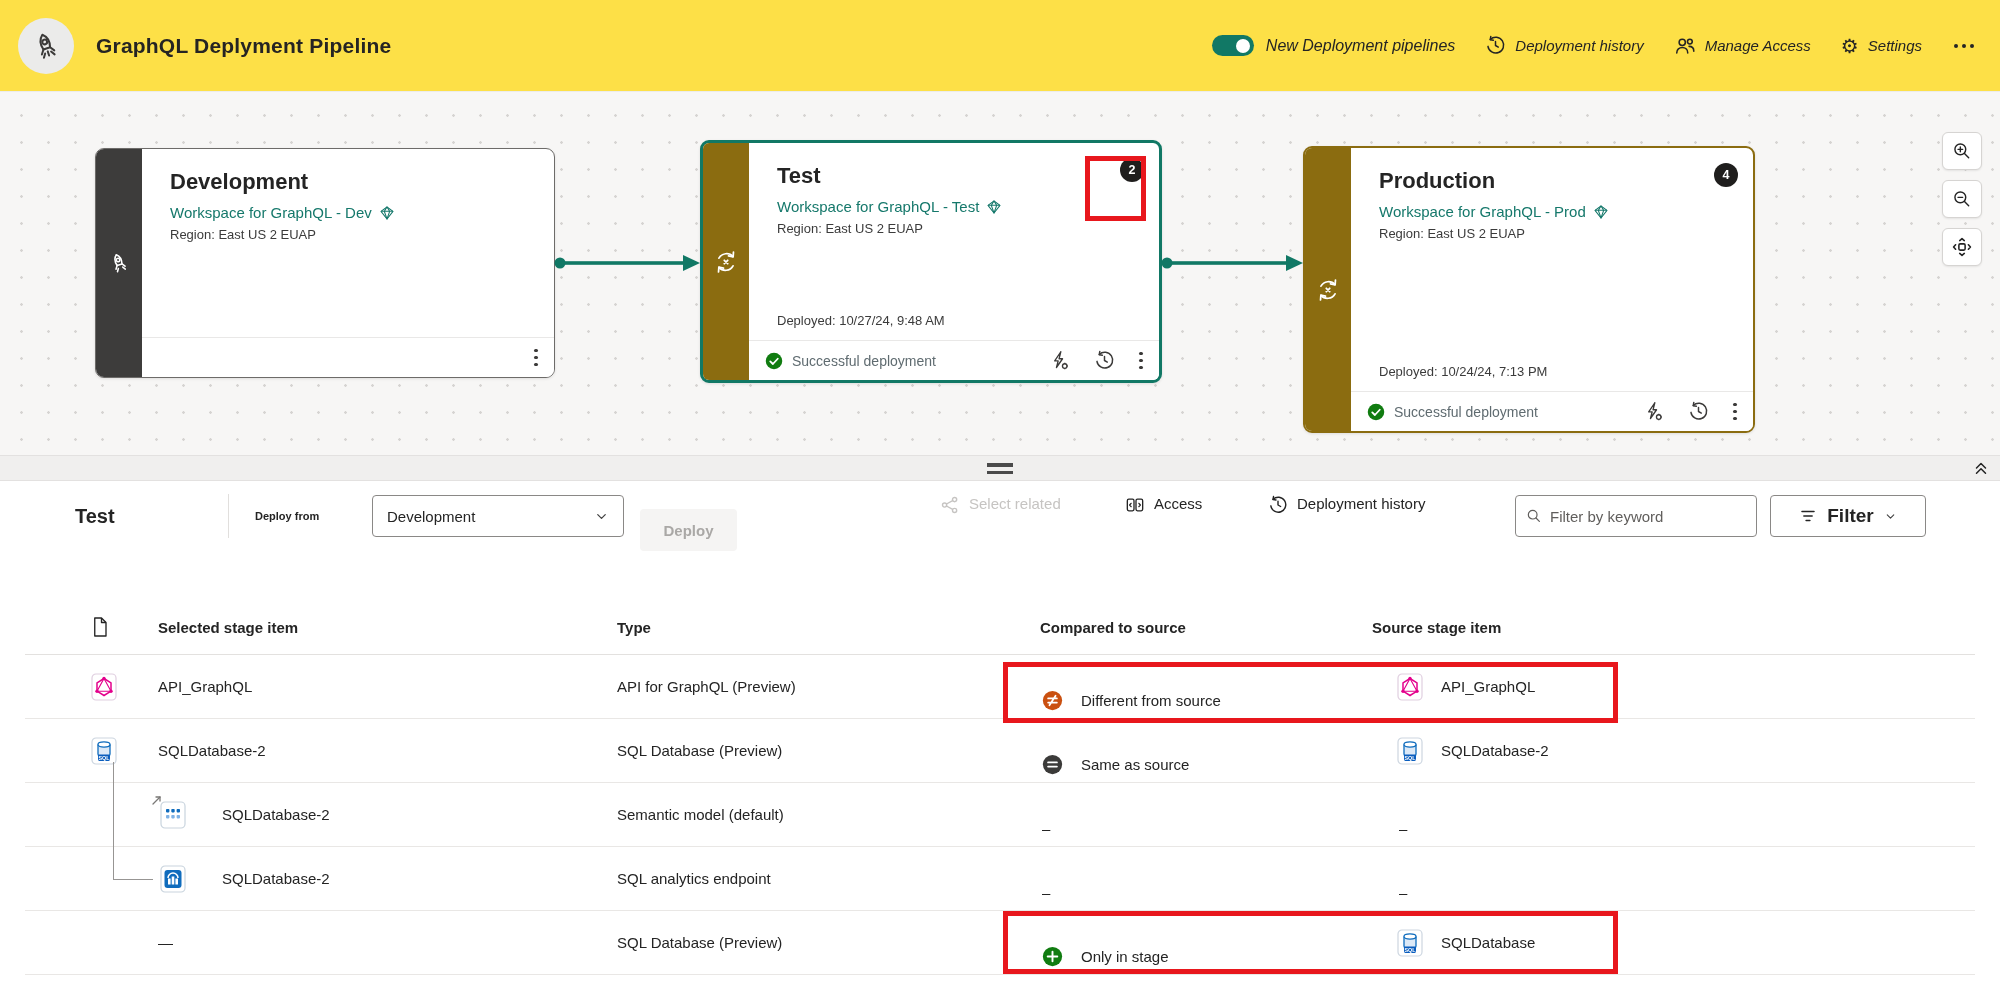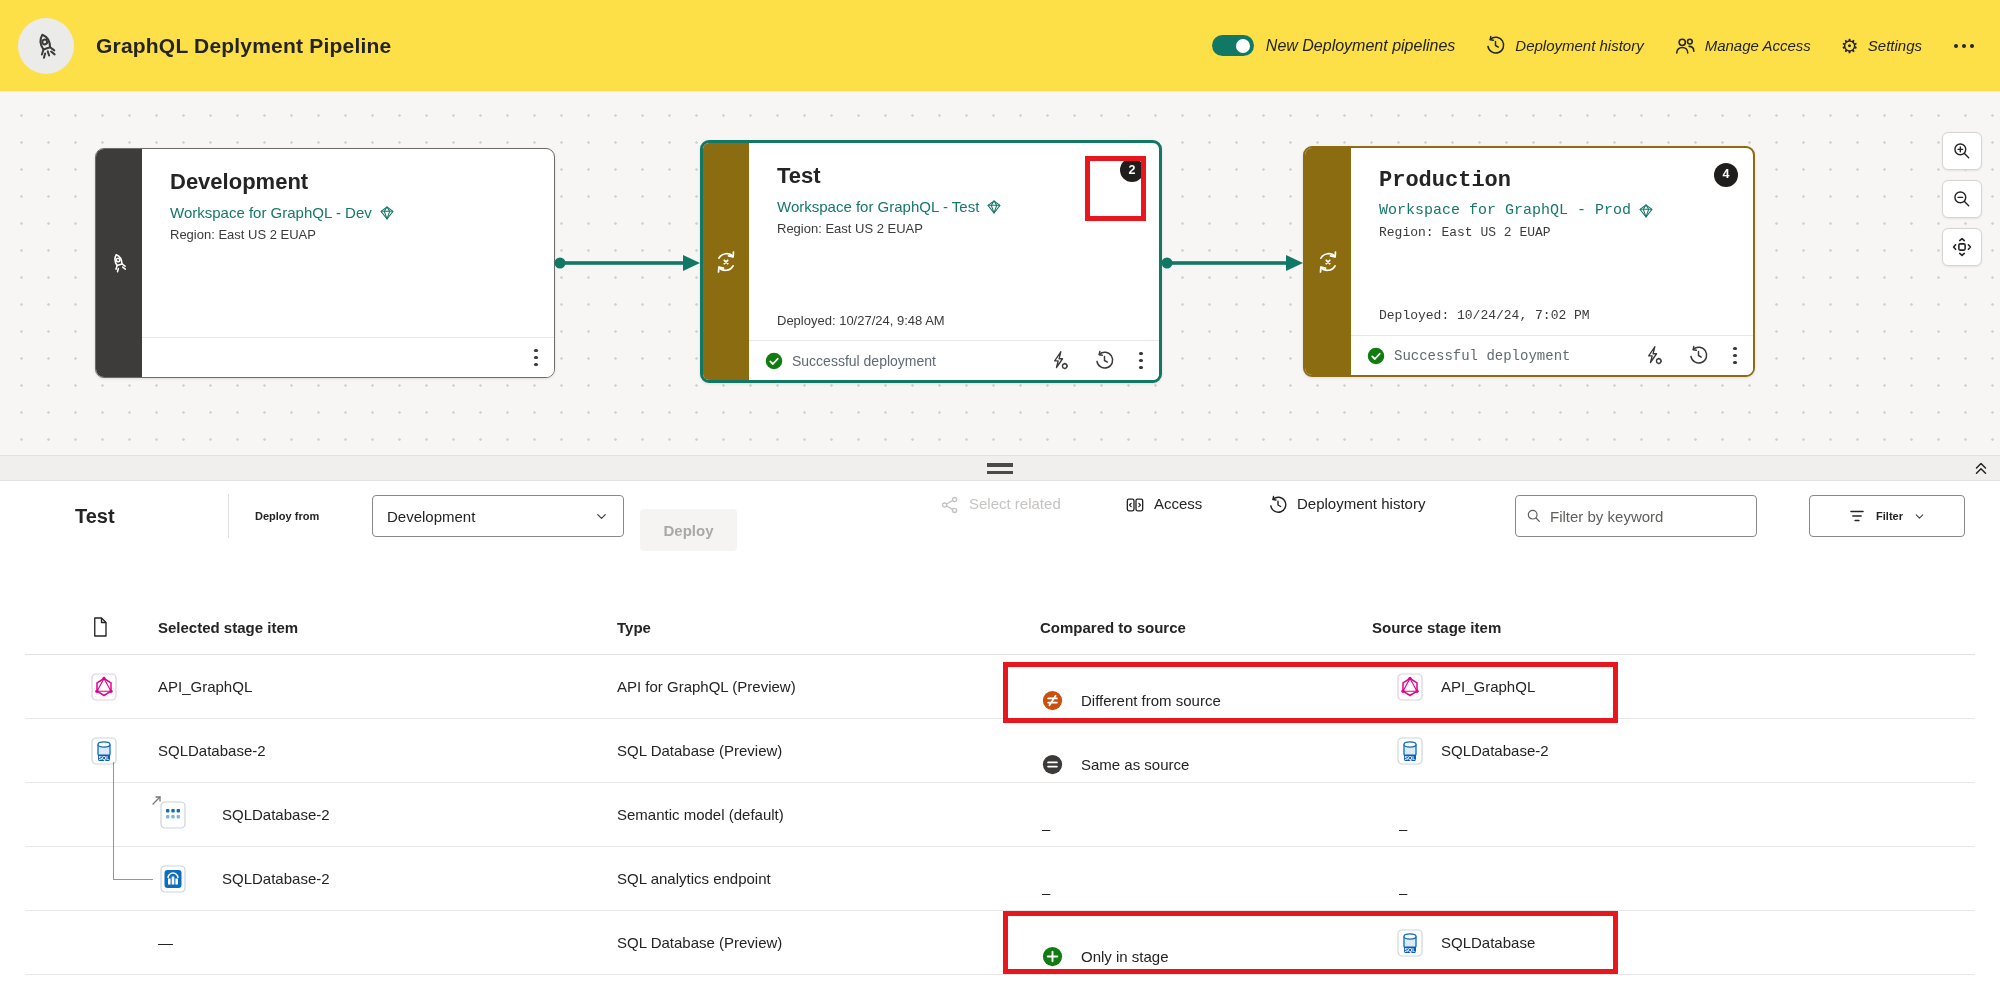--- a/index.html
+++ b/index.html
@@ -22,21 +22,21 @@
   .uni { font-family:"DejaVu Sans",sans-serif; }
 
   
   .canvas { position:absolute; top:92px; left:0; right:0; height:363px;
             background-color:#f7f6f5;
             background-image:radial-gradient(circle,#d6d4d2 1.3px, transparent 1.45px);
             background-size:27px 27px; background-position:8px 10px; }
   .stage-card { position:absolute; background:#fff; border-radius:9px; overflow:hidden; box-shadow:0 1px 3px rgba(0,0,0,.10); cursor:pointer; }
   .card-dev  { left:95px;  top:56px; width:460px; height:230px; border:1.5px solid #6d6b69; }
   .card-test { left:700px; top:48px; width:462px; height:243px; border:3px solid #117865; }
-  .card-prod { left:1303px;top:54px; width:452px; height:231px; border:2px solid #8b6c10;font-family:Liberation Mono, monospace; }
+  .card-prod { left:1303px;top:54px; width:452px; height:287px; border:2px solid #8b6c10; }
   .strip { position:absolute; left:0; top:0; bottom:0; width:46px; display:flex; align-items:center; justify-content:center; }
   .strip-dev { background:#3d3c3b; }
   .strip-gold { background:#8b6c10; }
   .card-body { position:absolute; left:46px; top:0; right:0; bottom:0; padding:20px 18px 0 28px; }
   .stage-name { font-size:22px; font-weight:600; color:#242424; }
   .ws-link { display:flex; align-items:flex-end; gap:7px; margin-top:9px; font-size:15px; color:#15786b; cursor:pointer; width:max-content; }
   .region { margin-top:6px; font-size:13px; color:#3b3b3b; }
   .deployed { position:absolute; left:28px; bottom:52px; font-size:13px; color:#3b3b3b; }
   .badge { position:absolute; top:15px; right:15px; width:24px; height:24px; border-radius:50%; background:#1f1e1d; color:#fff; font-size:12.5px; font-weight:700; display:flex; align-items:center; justify-content:center; }
   .card-footer { position:absolute; left:0; right:0; bottom:0; height:40px; border-top:1px solid #e9e8e7; display:flex; align-items:center; padding:0 16px 0 16px; background:#fff; }
@@ -59,21 +59,21 @@
   .vdiv { position:absolute; left:228px; top:13px; width:1px; height:44px; background:#e1dfdd; }
   .dfl { position:absolute; left:255px; top:14px; font-size:11px; font-weight:600; line-height:42px; }
   .dropdown { position:absolute; left:372px; top:14px; width:252px; height:42px; border:1px solid #8a8886; border-radius:4px; background:#fff; display:flex; align-items:center; padding:0 14px; font-size:15px; cursor:pointer; }
   .dropdown .chev { margin-left:auto; color:#424242; }
   .deploy-btn { position:absolute; left:640px; top:28px; width:97px; height:42px; background:#f5f4f3; border:none; border-radius:4px; font:inherit; font-size:15px; font-weight:600; color:#aaa8a6; }
   .txt-btn { position:absolute; top:14px; height:42px; display:flex; align-items:flex-start; gap:9px; background:none; border:none; font:inherit; font-size:15px; color:#242424; cursor:pointer; }
   .txt-btn.disabled { color:#c6c4c2; cursor:default; }
   .search-box { position:absolute; left:1515px; top:14px; width:242px; height:42px; border:1px solid #8a8886; border-radius:4px; display:flex; align-items:center; padding:0 10px; background:#fff; }
   .search-box input { border:none; outline:none; font:inherit; font-size:15px; width:100%; margin-left:8px; color:#242424; }
   .search-box input::placeholder { color:#605e5c; }
-  .filter-btn { position:absolute; left:1770px; top:14px; width:156px; height:42px; border:1px solid #8a8886; border-radius:4px; background:#fff; display:flex; align-items:center; justify-content:center; gap:10px; font:inherit; font-size:11px; font-weight:700; color:#242424; cursor:pointer;margin-left:39px; }
+  .filter-btn { position:absolute; left:1770px; top:14px; width:156px; height:42px; border:1px solid #8a8886; border-radius:4px; background:#fff; display:flex; align-items:center; justify-content:center; gap:10px; font:inherit; font-size:19px; font-weight:700; color:#242424; cursor:pointer; }
 
   
   .table { position:absolute; left:25px; top:119px; width:1950px; }
   .trow { display:grid; grid-template-columns:133px 459px 423px 332px 1fr; align-items:center; height:64px; border-bottom:1px solid #e9e7e5; font-size:15px; color:#242424; }
   .thead { height:55px; font-weight:600; border-bottom:1px solid #e3e1df; }
   .c-ic { padding-left:66px; display:flex; align-items:center; }
   .cell-flex { display:flex; align-items:center; gap:18px; padding-left:2px;margin-top:28px; }
   .cell-src { display:flex; align-items:center; gap:18px; padding-left:25px; }
   .child-item { display:flex; align-items:center; }
   .child-item .itm-ic { margin-left:2px; }
@@ -251,21 +251,21 @@
         <div class="stage-name">Production</div>
         <div class="badge">4</div>
         <div class="ws-link">
           <span>Workspace for GraphQL - Prod</span>
           <svg width="16" height="16" viewBox="0 0 24 24" fill="none" stroke="#15786b" stroke-width="1.6" stroke-linejoin="round">
             <path d="M12 3 L21 9.5 L12 21 L3 9.5 Z"></path>
               <path d="M3 9.5 H21 M12 3 L8 9.5 L12 21 L16 9.5 Z"></path>
           </svg>
         </div>
         <div class="region">Region: East US 2 EUAP</div>
-        <div class="deployed">Deployed: 10/24/24, 7:02 PM</div>
+        <div class="deployed">Deployed: 10/24/24, 7:13 PM</div>
         <div class="card-footer">
           <div class="status">
             <svg width="18" height="18" viewBox="0 0 24 24">
                 <circle cx="12" cy="12" r="11" fill="#107c10"></circle>
                 <polyline points="7,12.5 10.5,16 17,9" fill="none" stroke="#fff" stroke-width="2.4" stroke-linecap="round" stroke-linejoin="round"></polyline>
               </svg>
             <span>Successful deployment</span>
           </div>
           <div class="foot-icons">
             <button class="ic">

